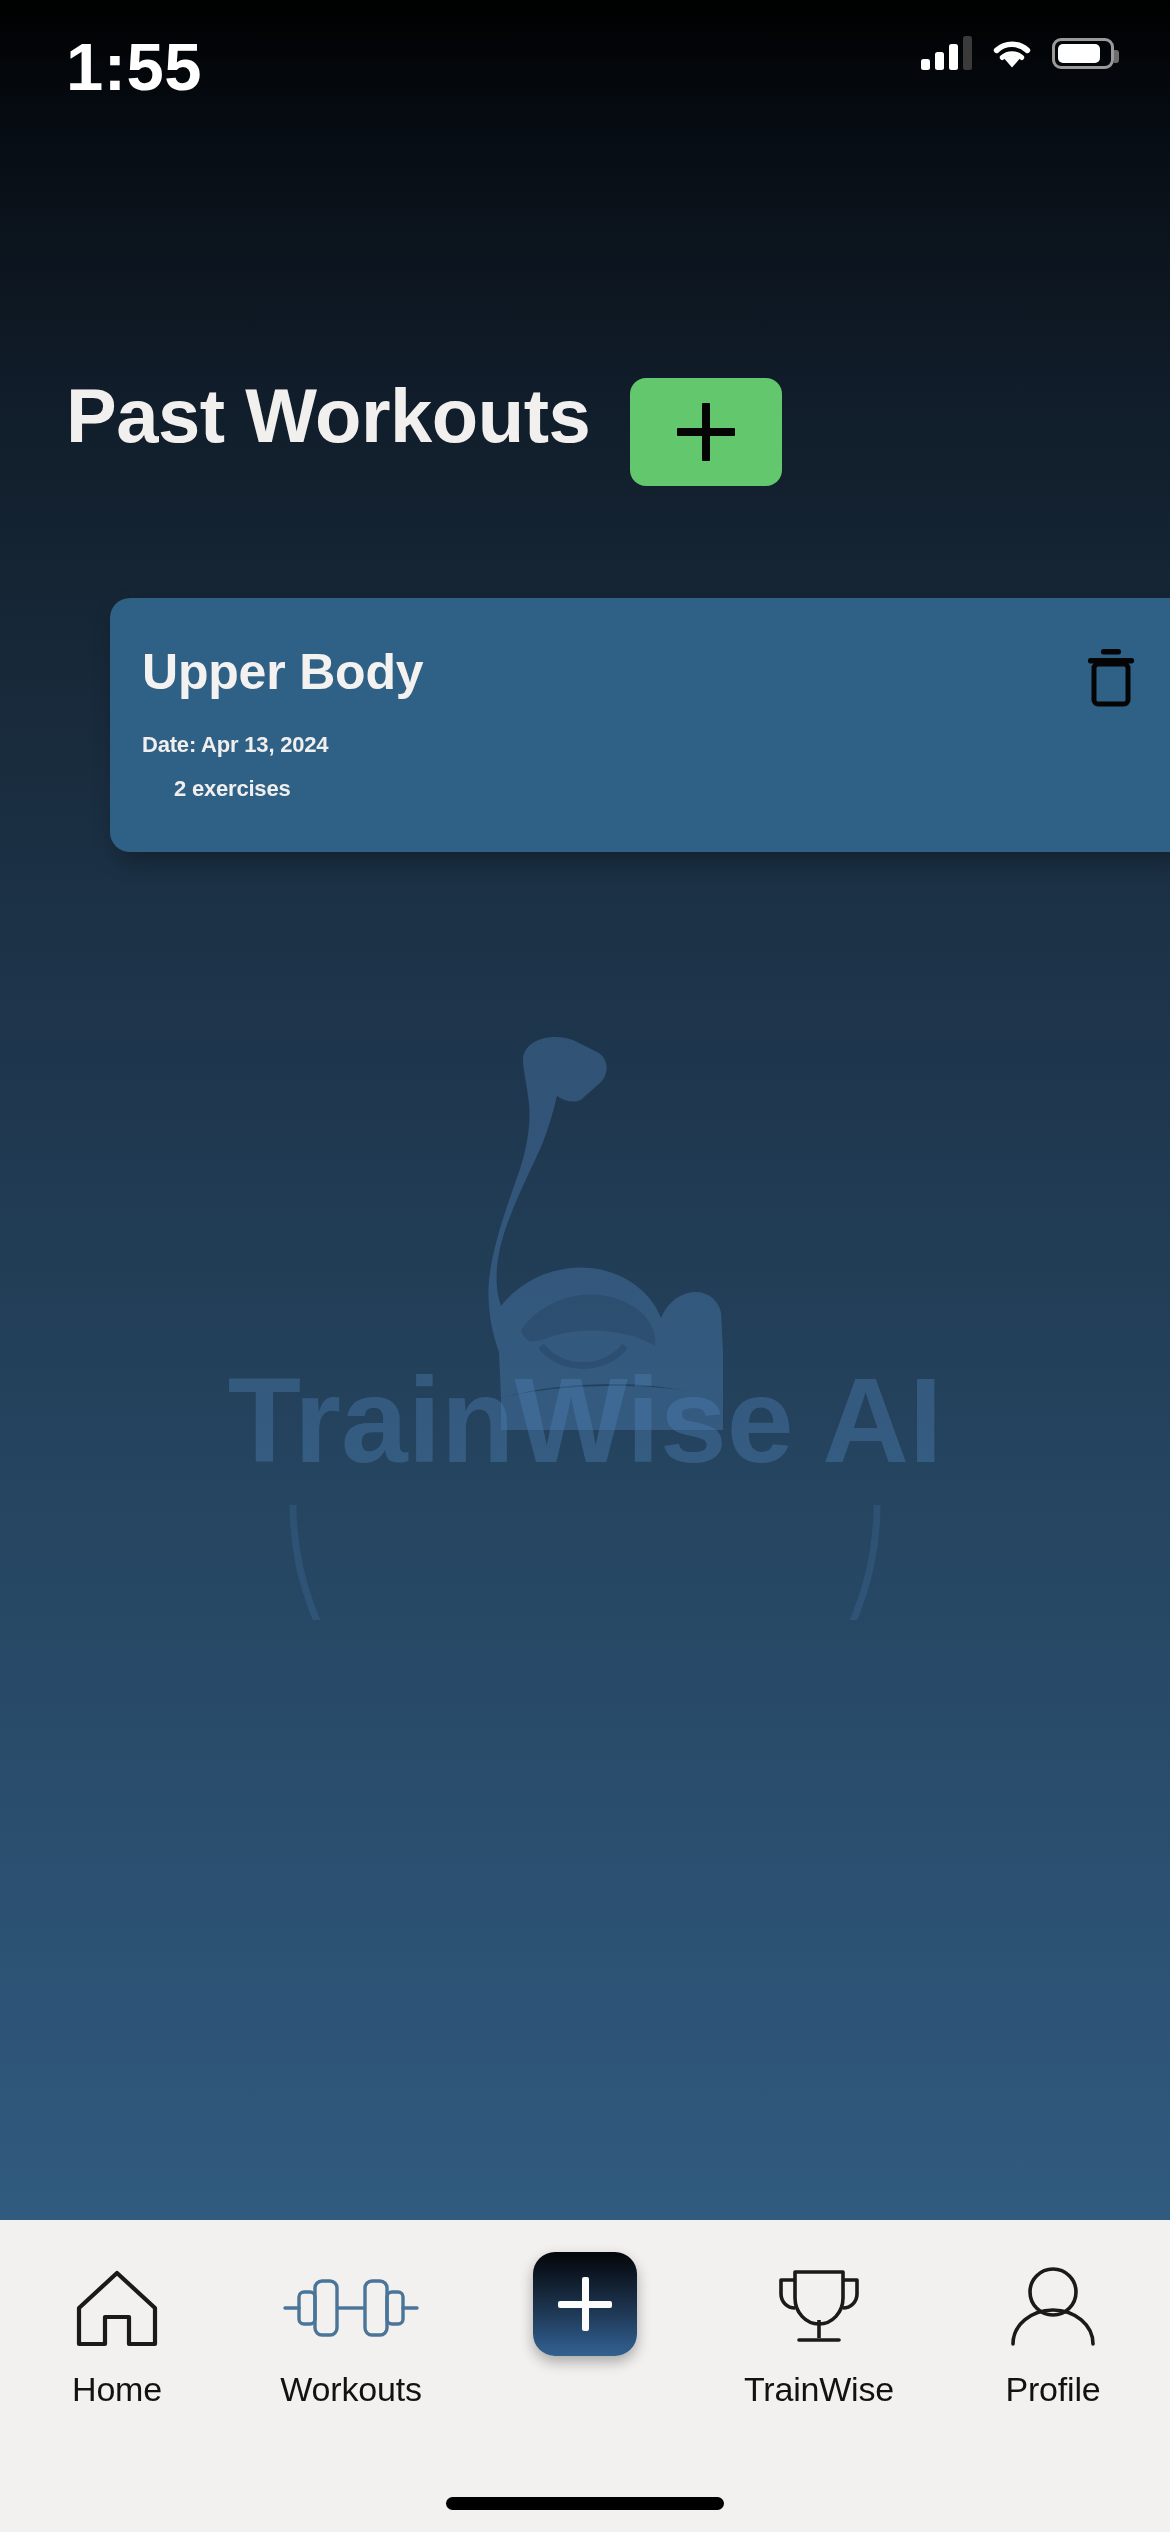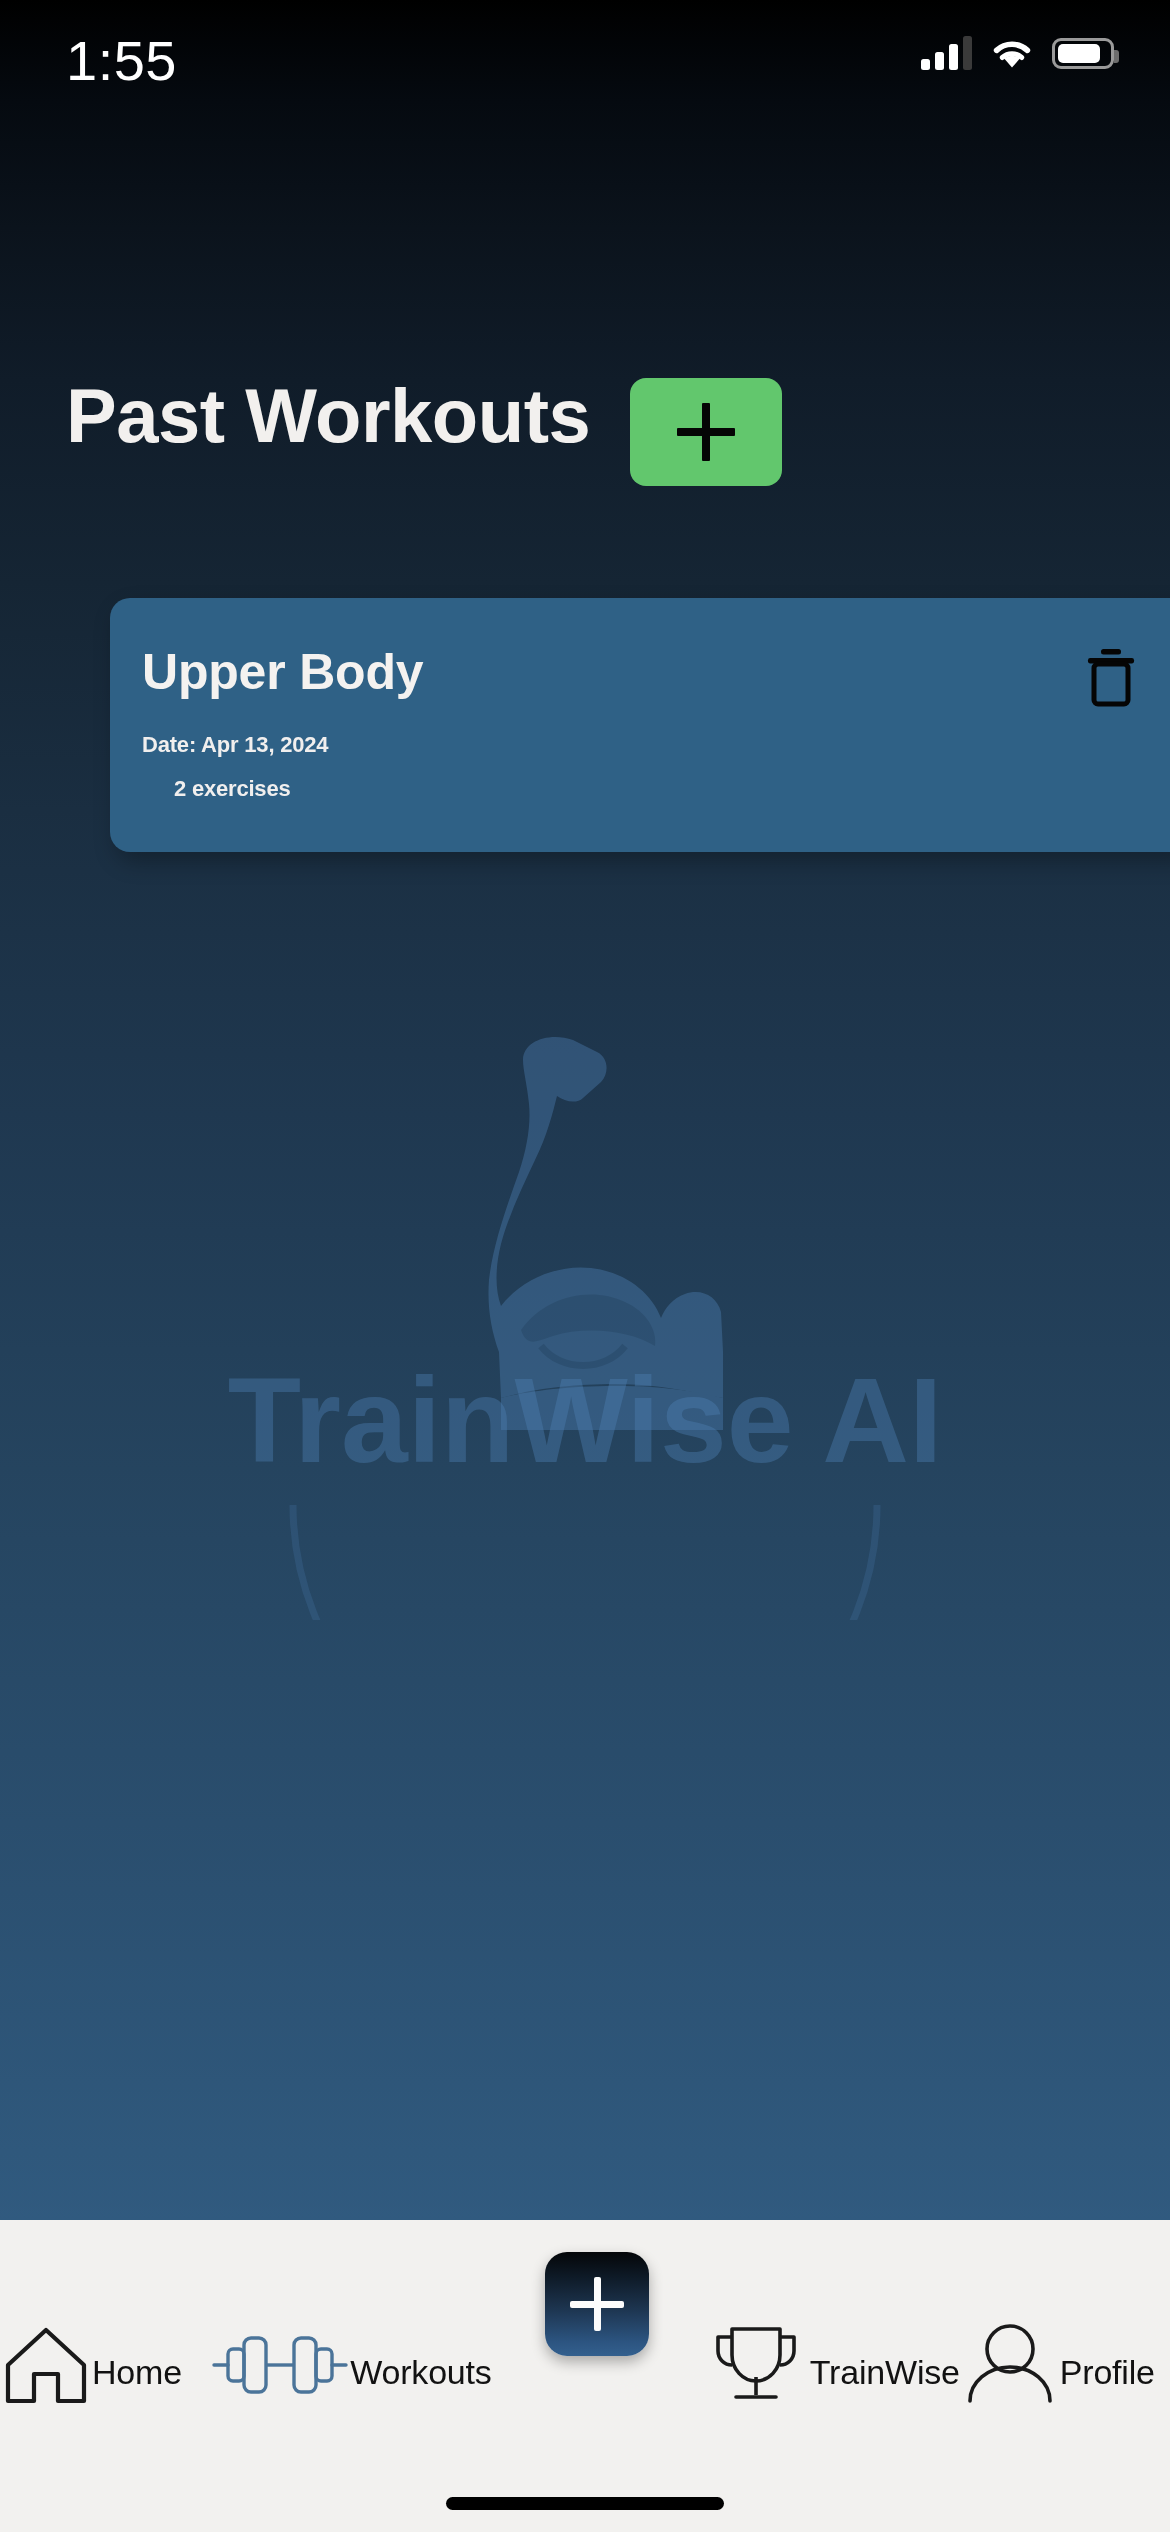--- a/index.html
+++ b/index.html
@@ -28,21 +28,21 @@
     overflow:hidden;
   }
 
   
   #statusbar {
     position:absolute; top:0; left:0; width:1170px; height:150px;
     z-index:30;
   }
   #status-time {
     position:absolute; left:66px; top:28px;
-    font-size:56px; font-weight:normal; color:#ffffff;
+    font-size:67px; font-weight:bold; color:#ffffff;
     letter-spacing:0.5px;
   }
   #status-icons {
     position:absolute; right:56px; top:36px;
     display:flex; align-items:center; gap:18px;
   }
   .sig-bars { display:flex; align-items:flex-end; gap:5px; height:34px; }
   .sig-bars i { display:block; width:9px; background:#ffffff; border-radius:2.5px; }
   .sig-bars i:nth-child(1){ height:11px; }
   .sig-bars i:nth-child(2){ height:18px; }
@@ -124,21 +124,21 @@
   #tabbar {
     position:absolute; left:0; bottom:0; width:1170px; height:312px;
     background:#F2F1EF; z-index:40;
   }
   #tabs {
     position:absolute; left:0; top:0; width:1170px; height:250px;
     display:flex; align-items:flex-start;
   }
   .tab {
     flex:1 1 0; height:250px;
-    display:flex; flex-direction:row; align-items:center;
+    display:flex; flex-direction:column; align-items:center;
     padding-top:40px; cursor:pointer; background:none; border:none;
   }
   .tab .tab-icon { height:96px; display:flex; align-items:center; justify-content:center; }
   .tab .tab-label {
     margin-top:14px; font-size:34px; color:#121212;
     font-family:"Liberation Sans", sans-serif; letter-spacing:-0.2px;
   }
   #tab-add {
     flex:1 1 0; height:250px;
     display:flex; align-items:flex-start; justify-content:center;

